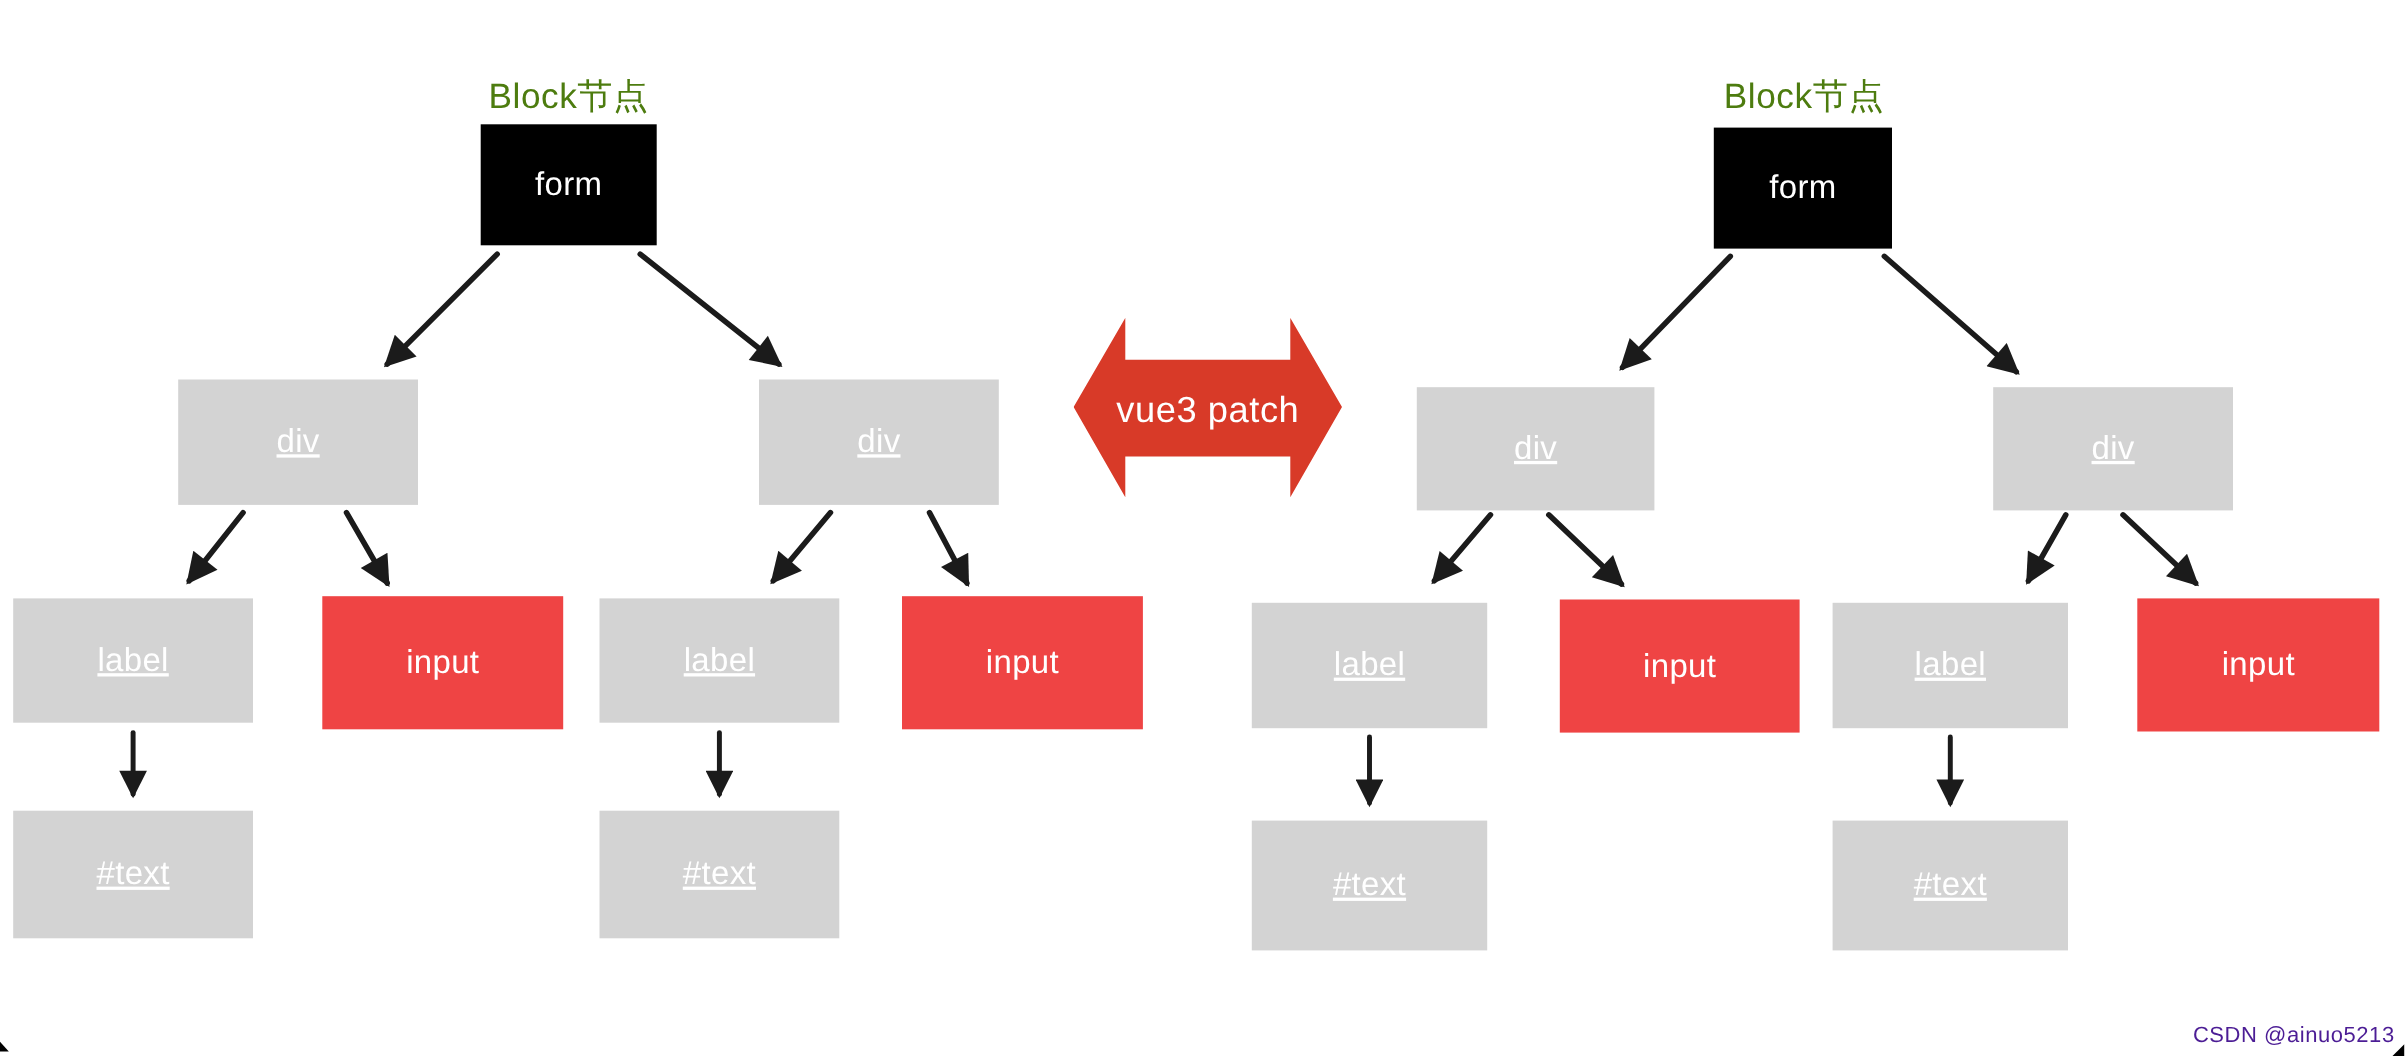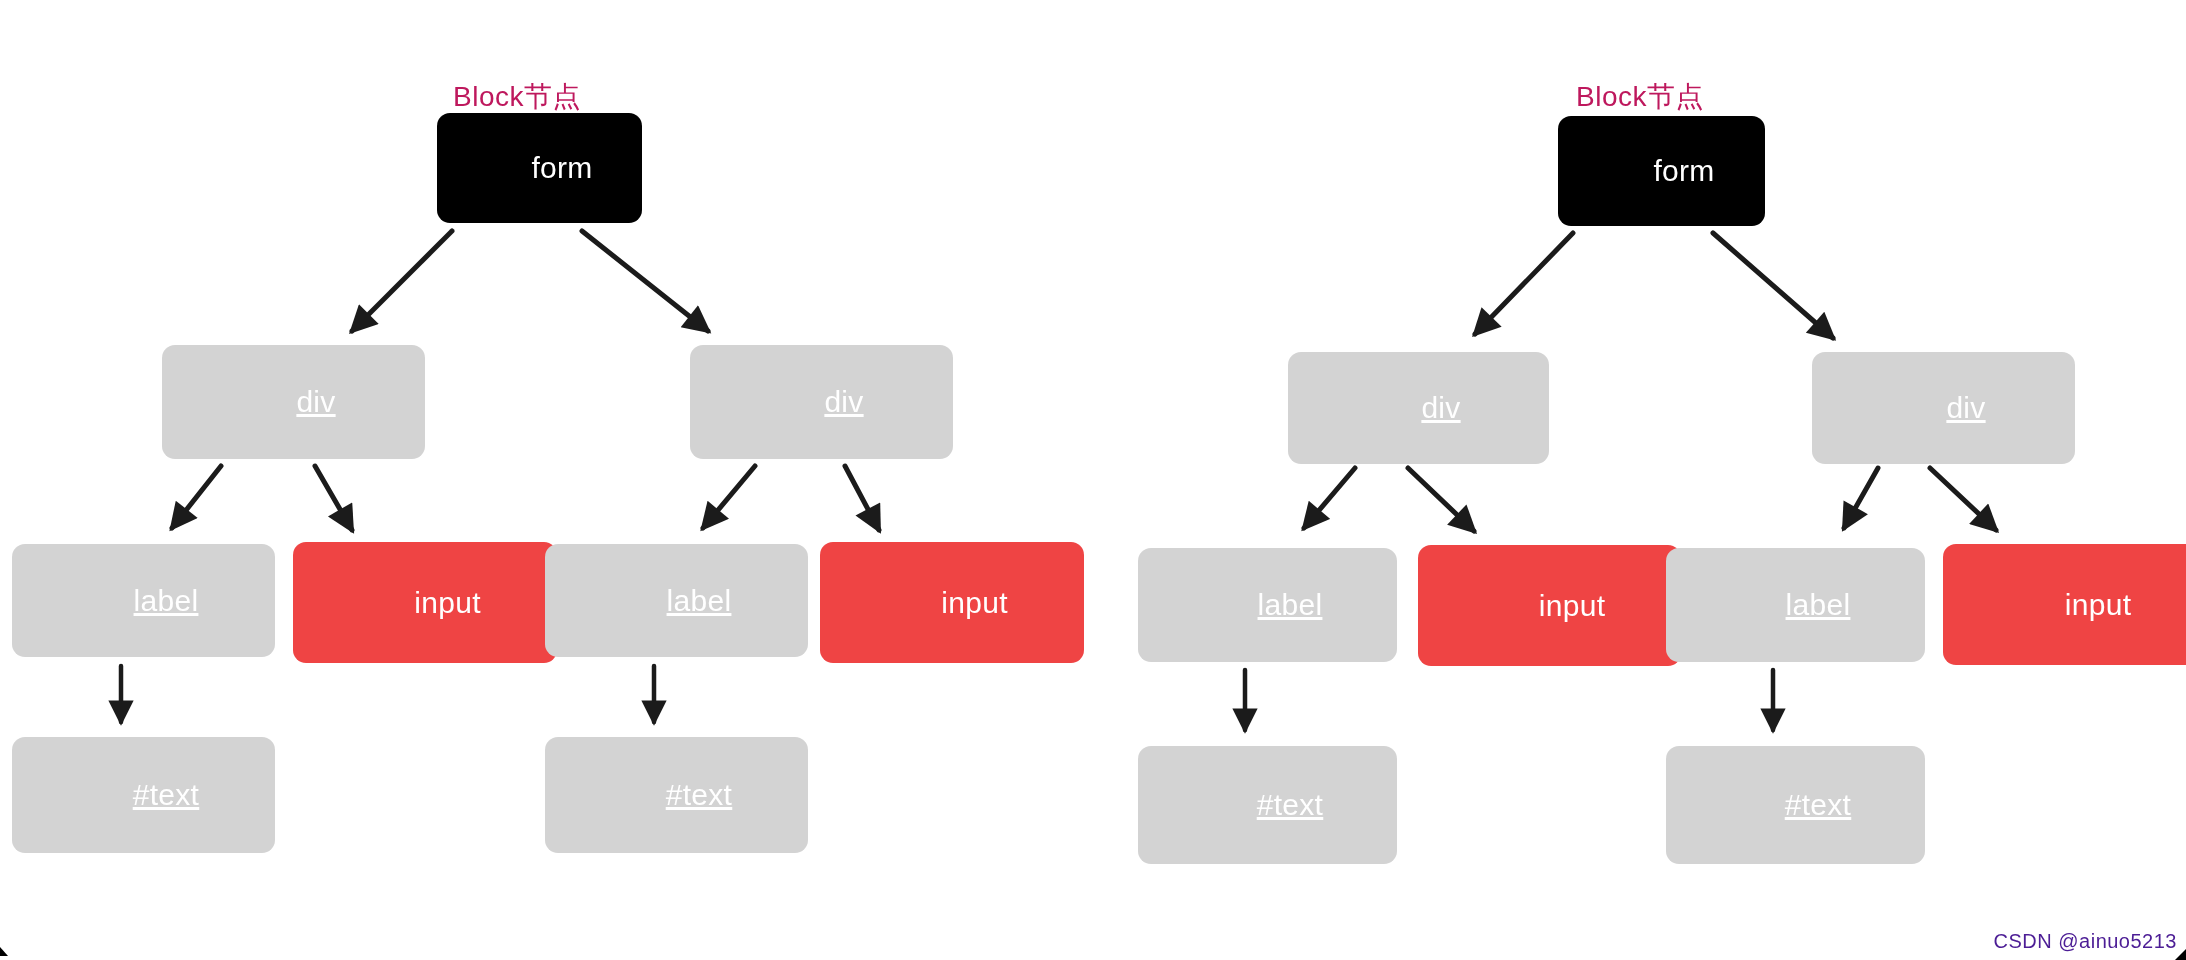--- a/index.html
+++ b/index.html
@@ -10,44 +10,43 @@
   #canvas {
     position: relative;
     width: 2186px;
     height: 960px;
     background: #ffffff;
     overflow: hidden;
     font-family: "Liberation Sans", "DejaVu Sans", sans-serif;
   }
   .heading {
     position: absolute;
-    top: 78px;
+    top: 66px;
     width: 320px;
     text-align: center;
     transform: translateX(-50%);
-    font-size: 28px;
+    font-size: 32px;
     font-weight: 500;
-    color: #be185d;
+    color: #4d7c0f;
     letter-spacing: 0.5px;
   }
   #heading-left  { left: 517px; }
   #heading-right { left: 1640px; }
 
   .node {
     position: absolute;
     display: flex;
     align-items: center;
     justify-content: center;
     color: #ffffff;
     font-size: 30px;
     letter-spacing: 0.3px;
-    border-radius: 13px;
+    border-radius: 0;
     
     box-shadow: 0 0 0 1px rgba(255,255,255,0.0);
-    padding-left: 45px;
   }
   .node.block   { background: #000000; }
   .node.plain   { background: #d3d3d3; text-decoration: underline; }
   .node.changed { background: #ef4444; }
 
   #edges {
     position: absolute;
     left: 0; top: 0;
     width: 2186px;
     height: 960px;
@@ -150,19 +149,25 @@
       <div class="node plain" style="left: 1288px; top: 352px; width: 216px; height: 112px;">div</div>
       <div class="node plain" style="left: 1812px; top: 352px; width: 218px; height: 112px;">div</div>
       <div class="node plain" style="left: 1138px; top: 548px; width: 214px; height: 114px;">label</div>
       <div class="node changed" style="left: 1418px; top: 545px; width: 218px; height: 121px;">input</div>
       <div class="node plain" style="left: 1666px; top: 548px; width: 214px; height: 114px;">label</div>
       <div class="node changed" style="left: 1943px; top: 544px; width: 220px; height: 121px;">input</div>
       <div class="node plain" style="left: 1138px; top: 746px; width: 214px; height: 118px;">#text</div>
       <div class="node plain" style="left: 1666px; top: 746px; width: 214px; height: 118px;">#text</div>
     </div>
 
+  <div id="patch-arrow">
+    <svg width="244" height="166" viewBox="0 0 244 166" xmlns="http://www.w3.org/2000/svg">
+      <polygon points="47,0 0,81 47,163 47,126 197,126 197,163 244,81 197,0 197,38 47,38" fill="#d83a28"></polygon>
+    </svg>
+    <span class="patch-label">vue3 patch</span>
+  </div>
 
   <div id="watermark">CSDN @ainuo5213</div>
 
   <div class="corner" id="corner-left"></div>
   <div class="corner" id="corner-right"></div>
 
 </div>
 
 </body></html>

